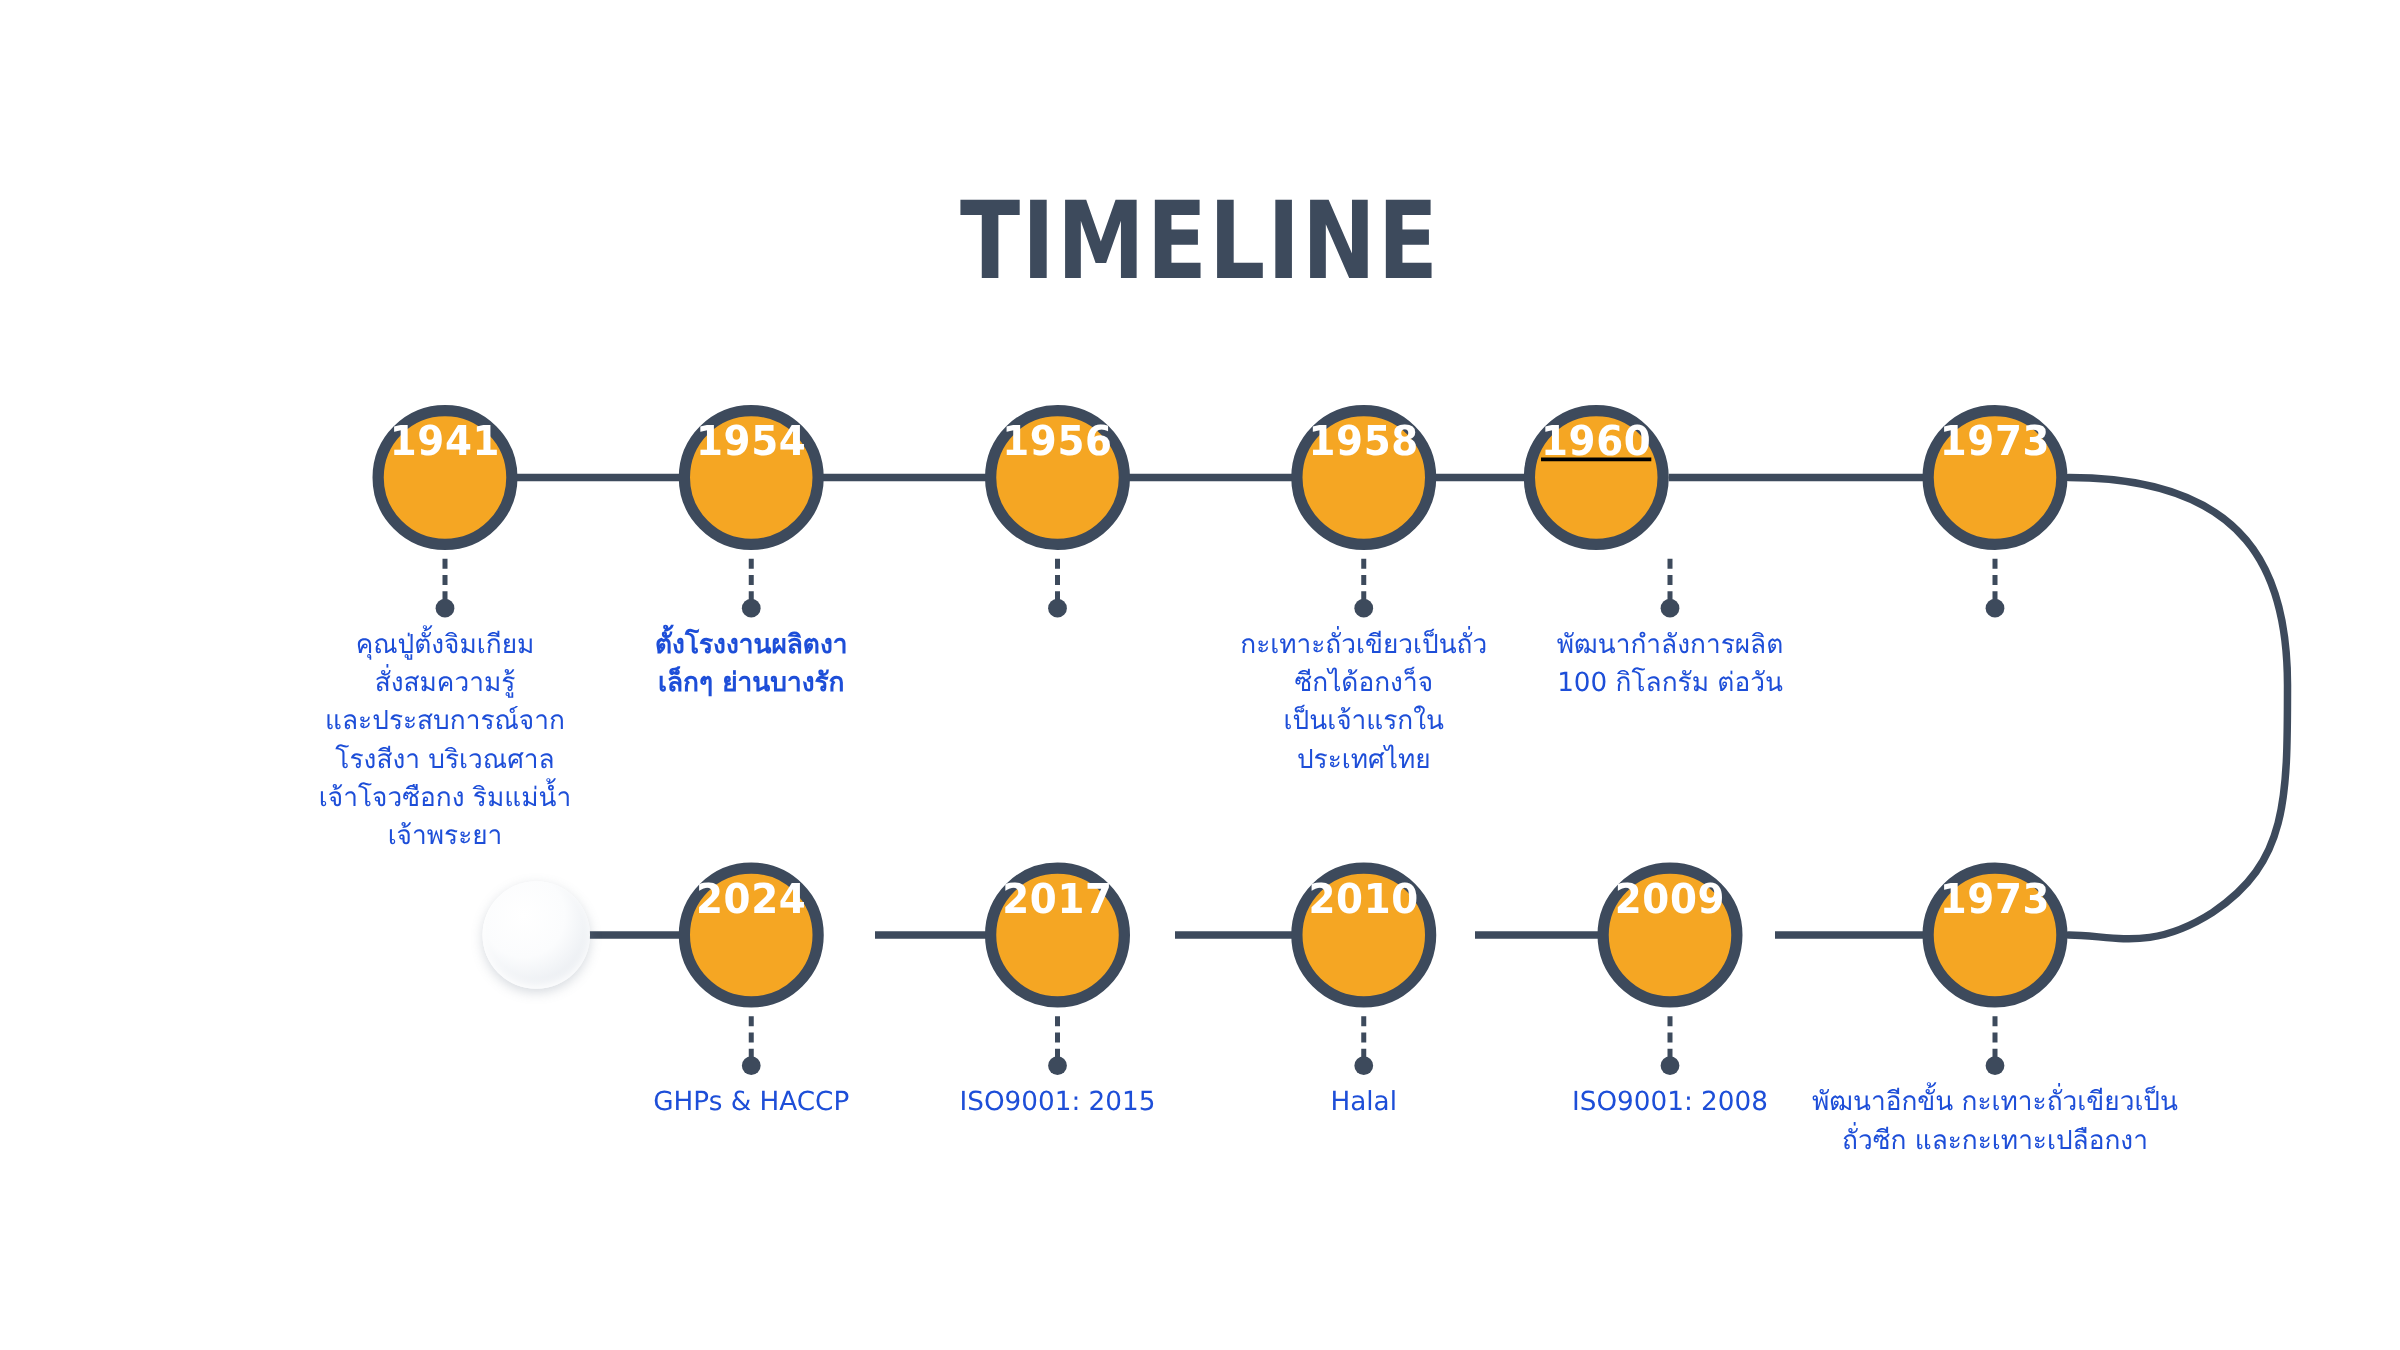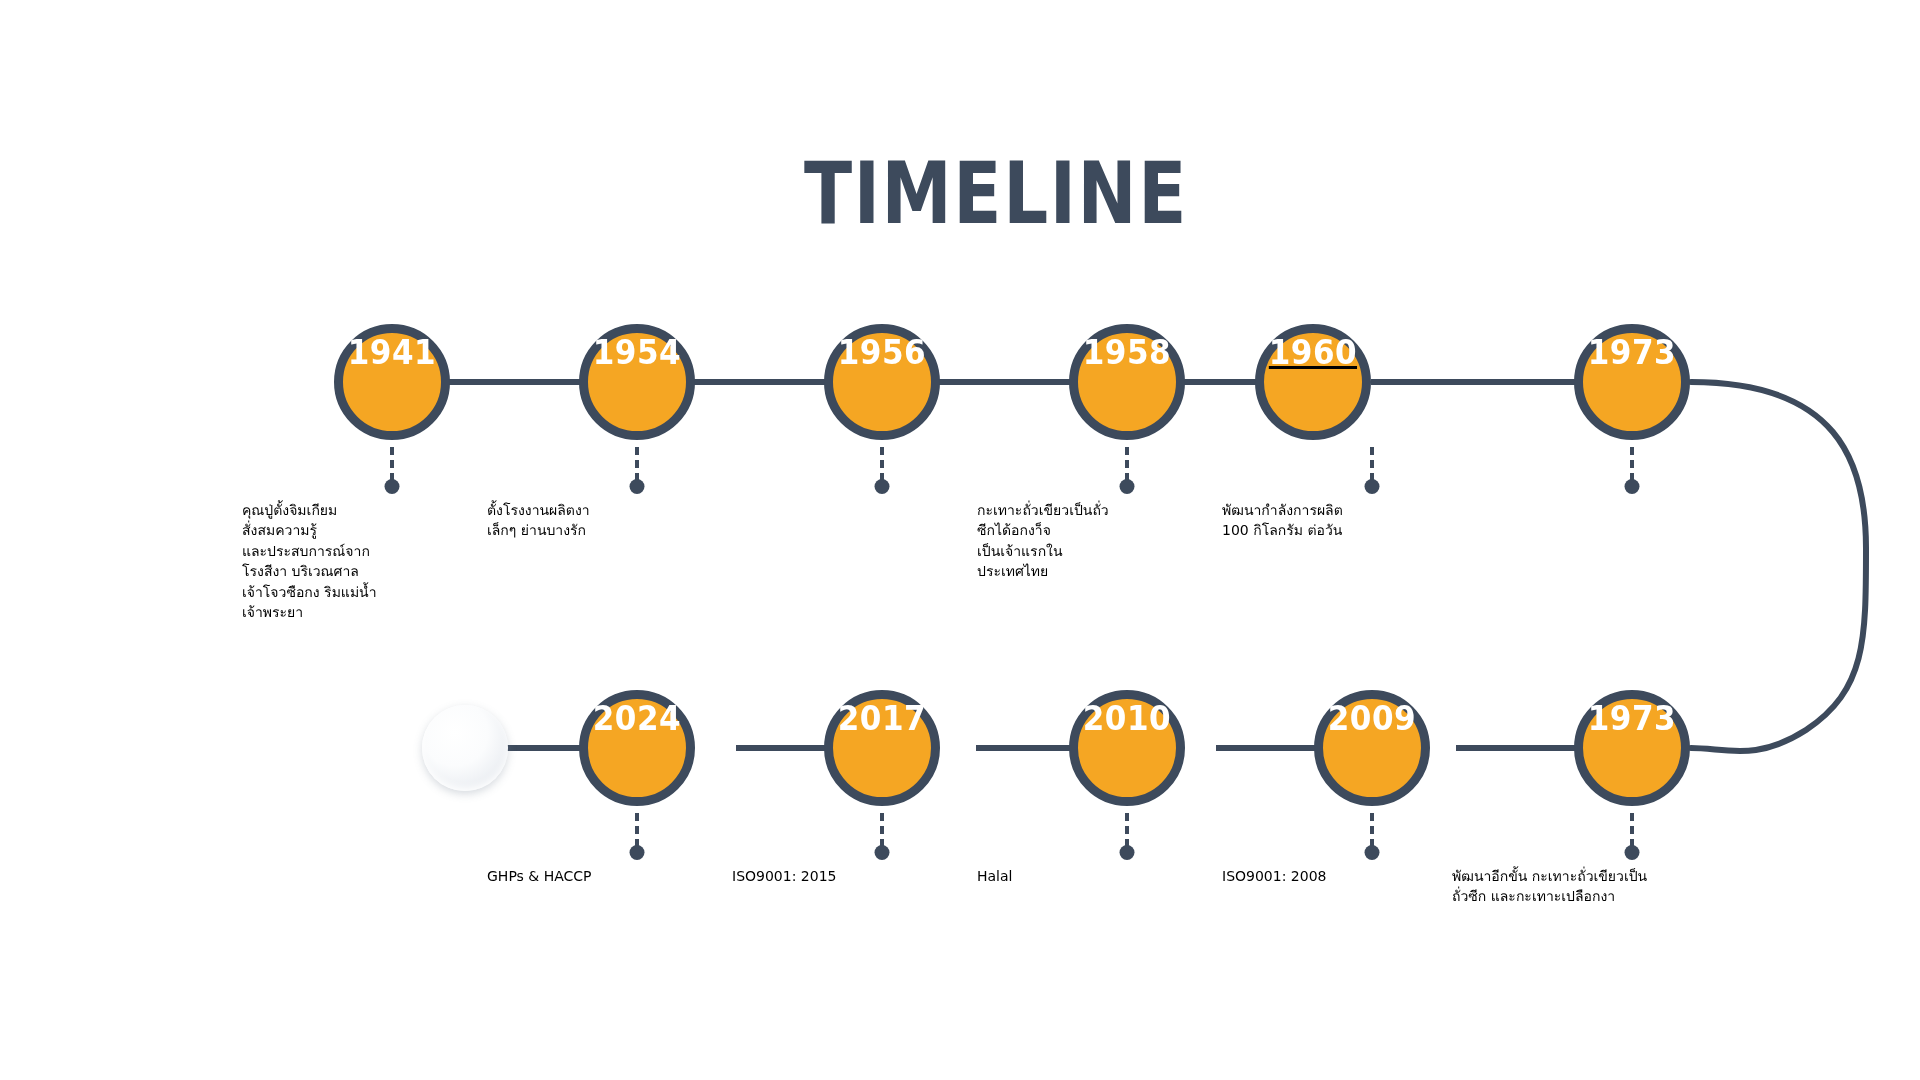--- a/index.html
+++ b/index.html
@@ -4,21 +4,21 @@
 <title>Timeline</title>
 <style>
   html,body{margin:0;padding:0;}
   body{
     width:1920px;height:1080px;
     background:#ffffff;
     font-family:"DejaVu Sans","Liberation Sans",sans-serif;
     overflow:hidden;
     position:relative;
   }
-  #stage{position:absolute;left:0;top:0;width:1868px;height:1080px;margin-left:36px;}
+  #stage{position:absolute;left:0;top:0;width:1868px;height:1080px;}
 
   
   #title{
     position:absolute;
     left:0; top:150px; width:1920px;
     text-align:center;
     font-family:"DejaVu Sans","Liberation Sans",sans-serif;
     font-weight:700;
     font-size:86px;
     letter-spacing:2px;
@@ -73,23 +73,23 @@
   .stem .dot{
     position:absolute;left:50%;top:32px;
     width:15px;height:15px;border-radius:50%;
     background:#3D4A5C;
     transform:translateX(-7.5px);
   }
 
   
   .desc{
     position:absolute;
-    text-align:left;
-    color:#000000;
-    font-size:14px;
+    text-align:center;
+    color:#1d4ed8;
+    font-size:21px;
     line-height:1.46;
     font-family:"DejaVu Sans","Liberation Sans",sans-serif;
     z-index:2;
   }
   .desc .line{display:block;white-space:nowrap;}
 </style>
 </head>
 <body>
 
 <div id="stage">
@@ -131,21 +131,21 @@
     <span class="line">เจ้าพระยา</span>
   </div>
 
   <div class="node" style="left:543px;top:324px;">
     <span class="node-year">1954</span>
   </div>
   <div class="stem" style="left:593px;top:447px;width:16px;height:50px;">
     <span class="dash"></span>
     <span class="dot"></span>
   </div>
-  <div class="desc" style="left:451px;top:500px;width:300px;">
+  <div class="desc" style="left:451px;top:500px;width:300px;font-weight:bold;">
     <span class="line">ตั้งโรงงานผลิตงา</span>
     <span class="line">เล็กๆ ย่านบางรัก</span>
   </div>
 
   <div class="node" style="left:788px;top:324px;">
     <span class="node-year">1956</span>
   </div>
   <div class="stem" style="left:838px;top:447px;width:16px;height:50px;">
     <span class="dash"></span>
     <span class="dot"></span>

